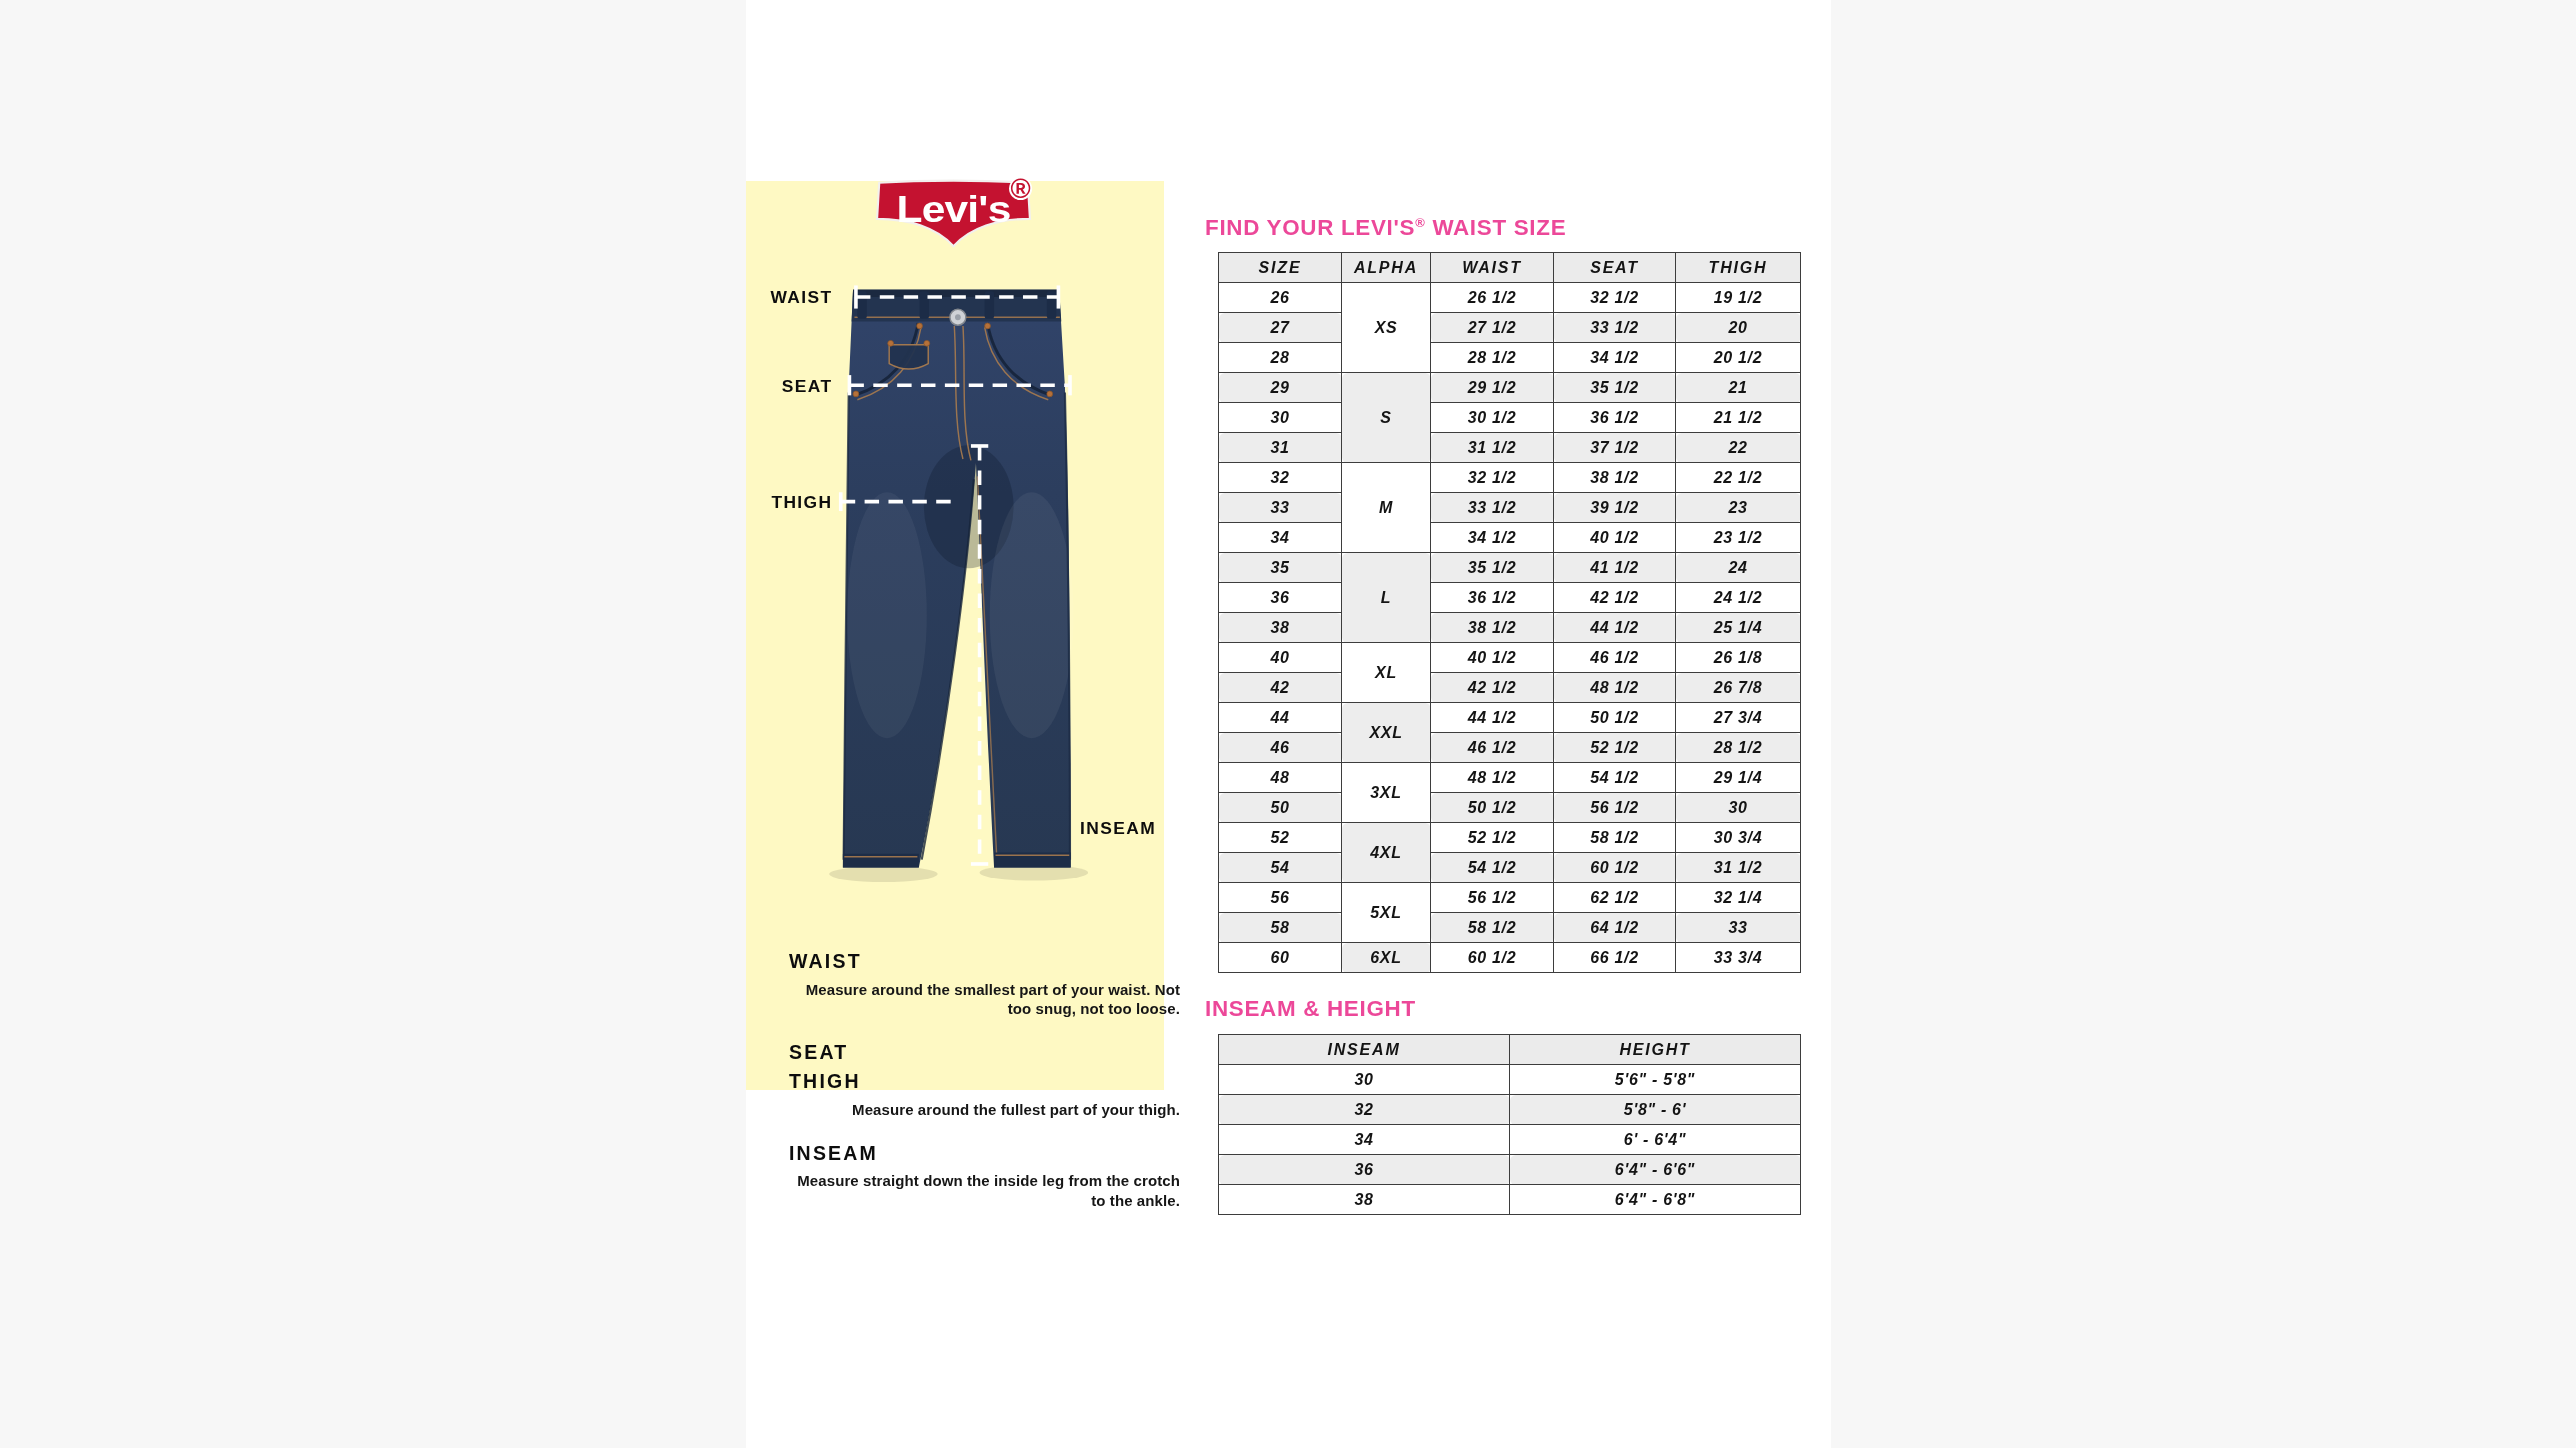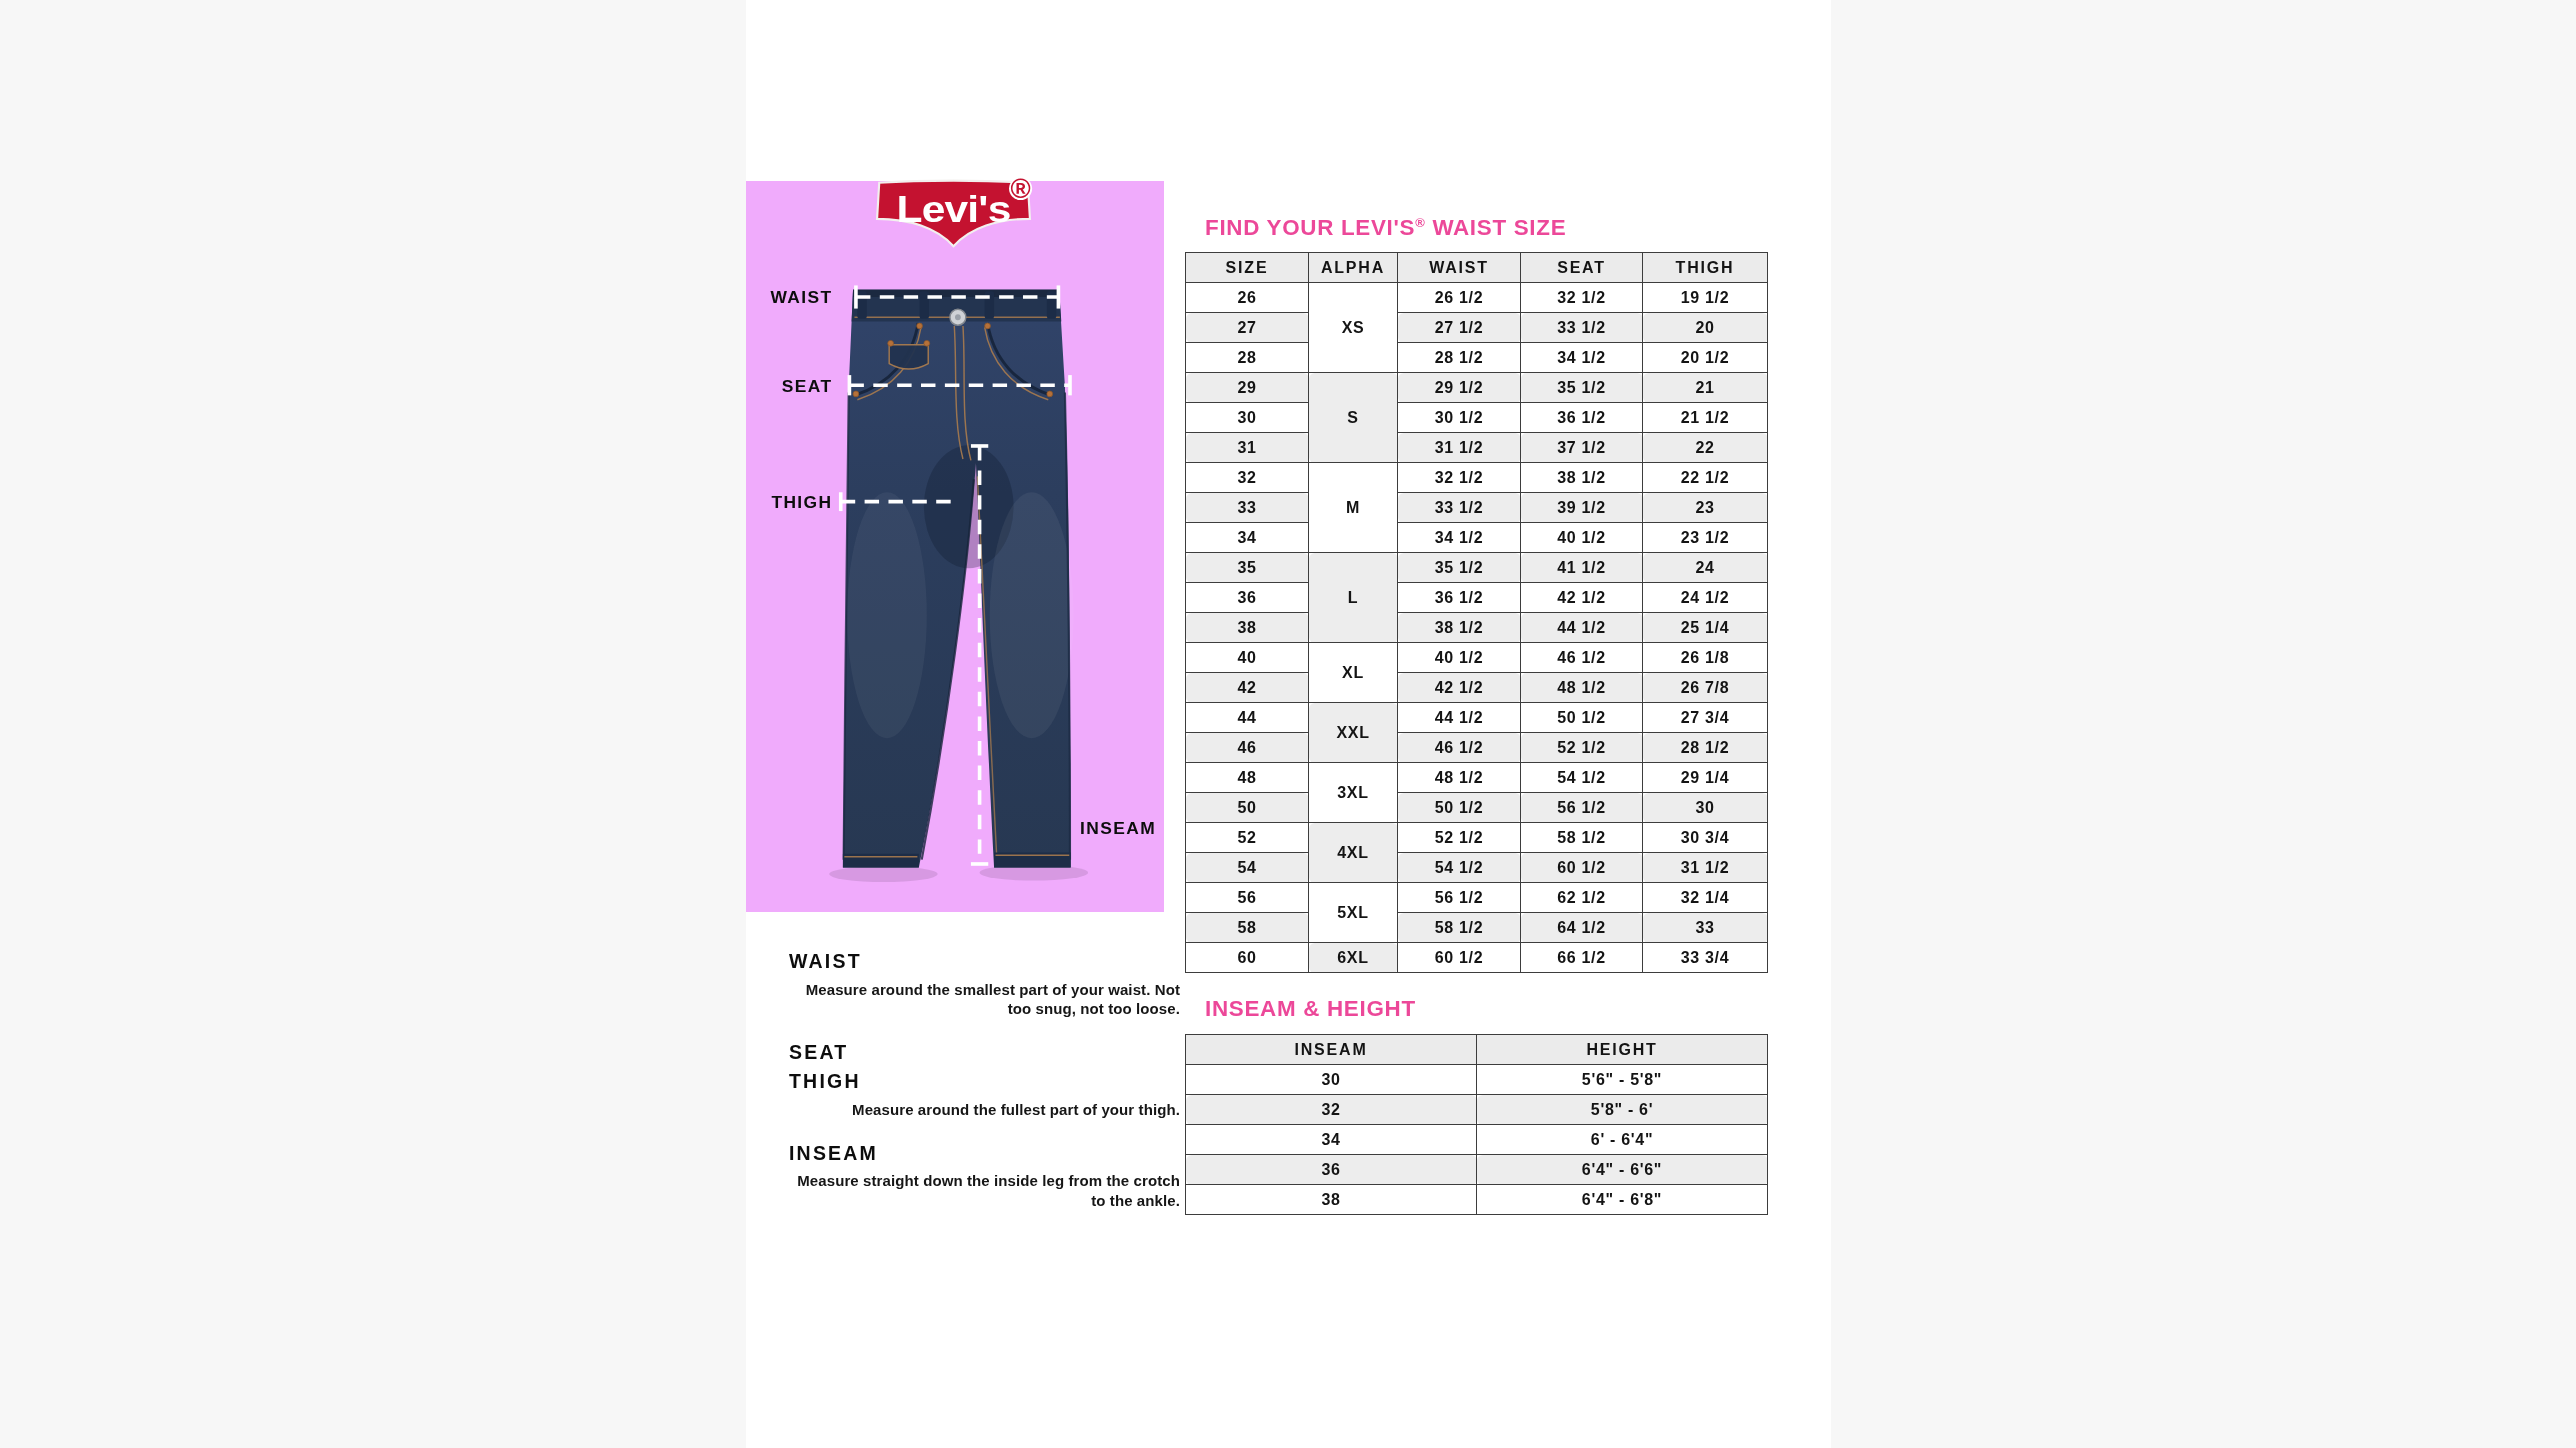--- a/index.html
+++ b/index.html
@@ -10,22 +10,22 @@
     color:#111;
     position:relative;
     overflow:hidden;
   }
   .band {
     position:absolute; left:746px; top:0; width:1085px; height:1448px;
     background:#ffffff;
   }
   
   .photo-panel {
-    position:absolute; left:0; top:181px; width:418px; height:731px;
-    background:#f0abfc; overflow:visible;
+    position:absolute; left:0; top:181px; width:418px; height:909px;
+    background:#fef9c3; overflow:visible;
   }
   .logo-svg { position:absolute; left:132px; top:-4.3px; width:164px; height:75px; overflow:visible; }
   .jeans-svg { position:absolute; left:0; top:0; width:418px; height:731px; }
   .diagram-label {
     position:absolute; font-weight:700; font-size:17.4px; letter-spacing:1.4px;
     color:#0d0d0d; white-space:nowrap;
   }
   .lbl-right { width:72px; text-align:right; }
   
   .guide { position:absolute; left:43px; top:950px; width:391px; }
@@ -38,21 +38,21 @@
     letter-spacing:0.1px; margin:0 0 22.4px 0;text-align:right;
   }
   
   .chart-title {
     position:absolute; left:459px; font-size:22.4px; font-weight:700;
     letter-spacing:0.7px; color:#ec4899; white-space:nowrap;
   }
   .chart-title sup { font-size:58%; vertical-align:super; }
   #size-chart-title { top:215px; }
   #inseam-title { top:996px; }
-  table { border-collapse:collapse; table-layout:fixed; position:absolute; left:439px; background:#fff; }
+  table { border-collapse:collapse; table-layout:fixed; position:absolute; left:472px; background:#fff;font-style:italic; }
   #size-table { top:252px; width:582px; }
   #inseam-table { top:1034px; width:582px; }
   th, td {
     border:1.4px solid #3d3d3d; height:30px; text-align:center; vertical-align:middle;
     font-size:16px; font-weight:700; color:#141414; letter-spacing:0.7px;
     padding:0; line-height:1;
   }
   th { background:#ebebeb; letter-spacing:1.8px; }
   td.w { background:#ffffff; }
   td.g { background:#ededed;border-radius:6px; }

